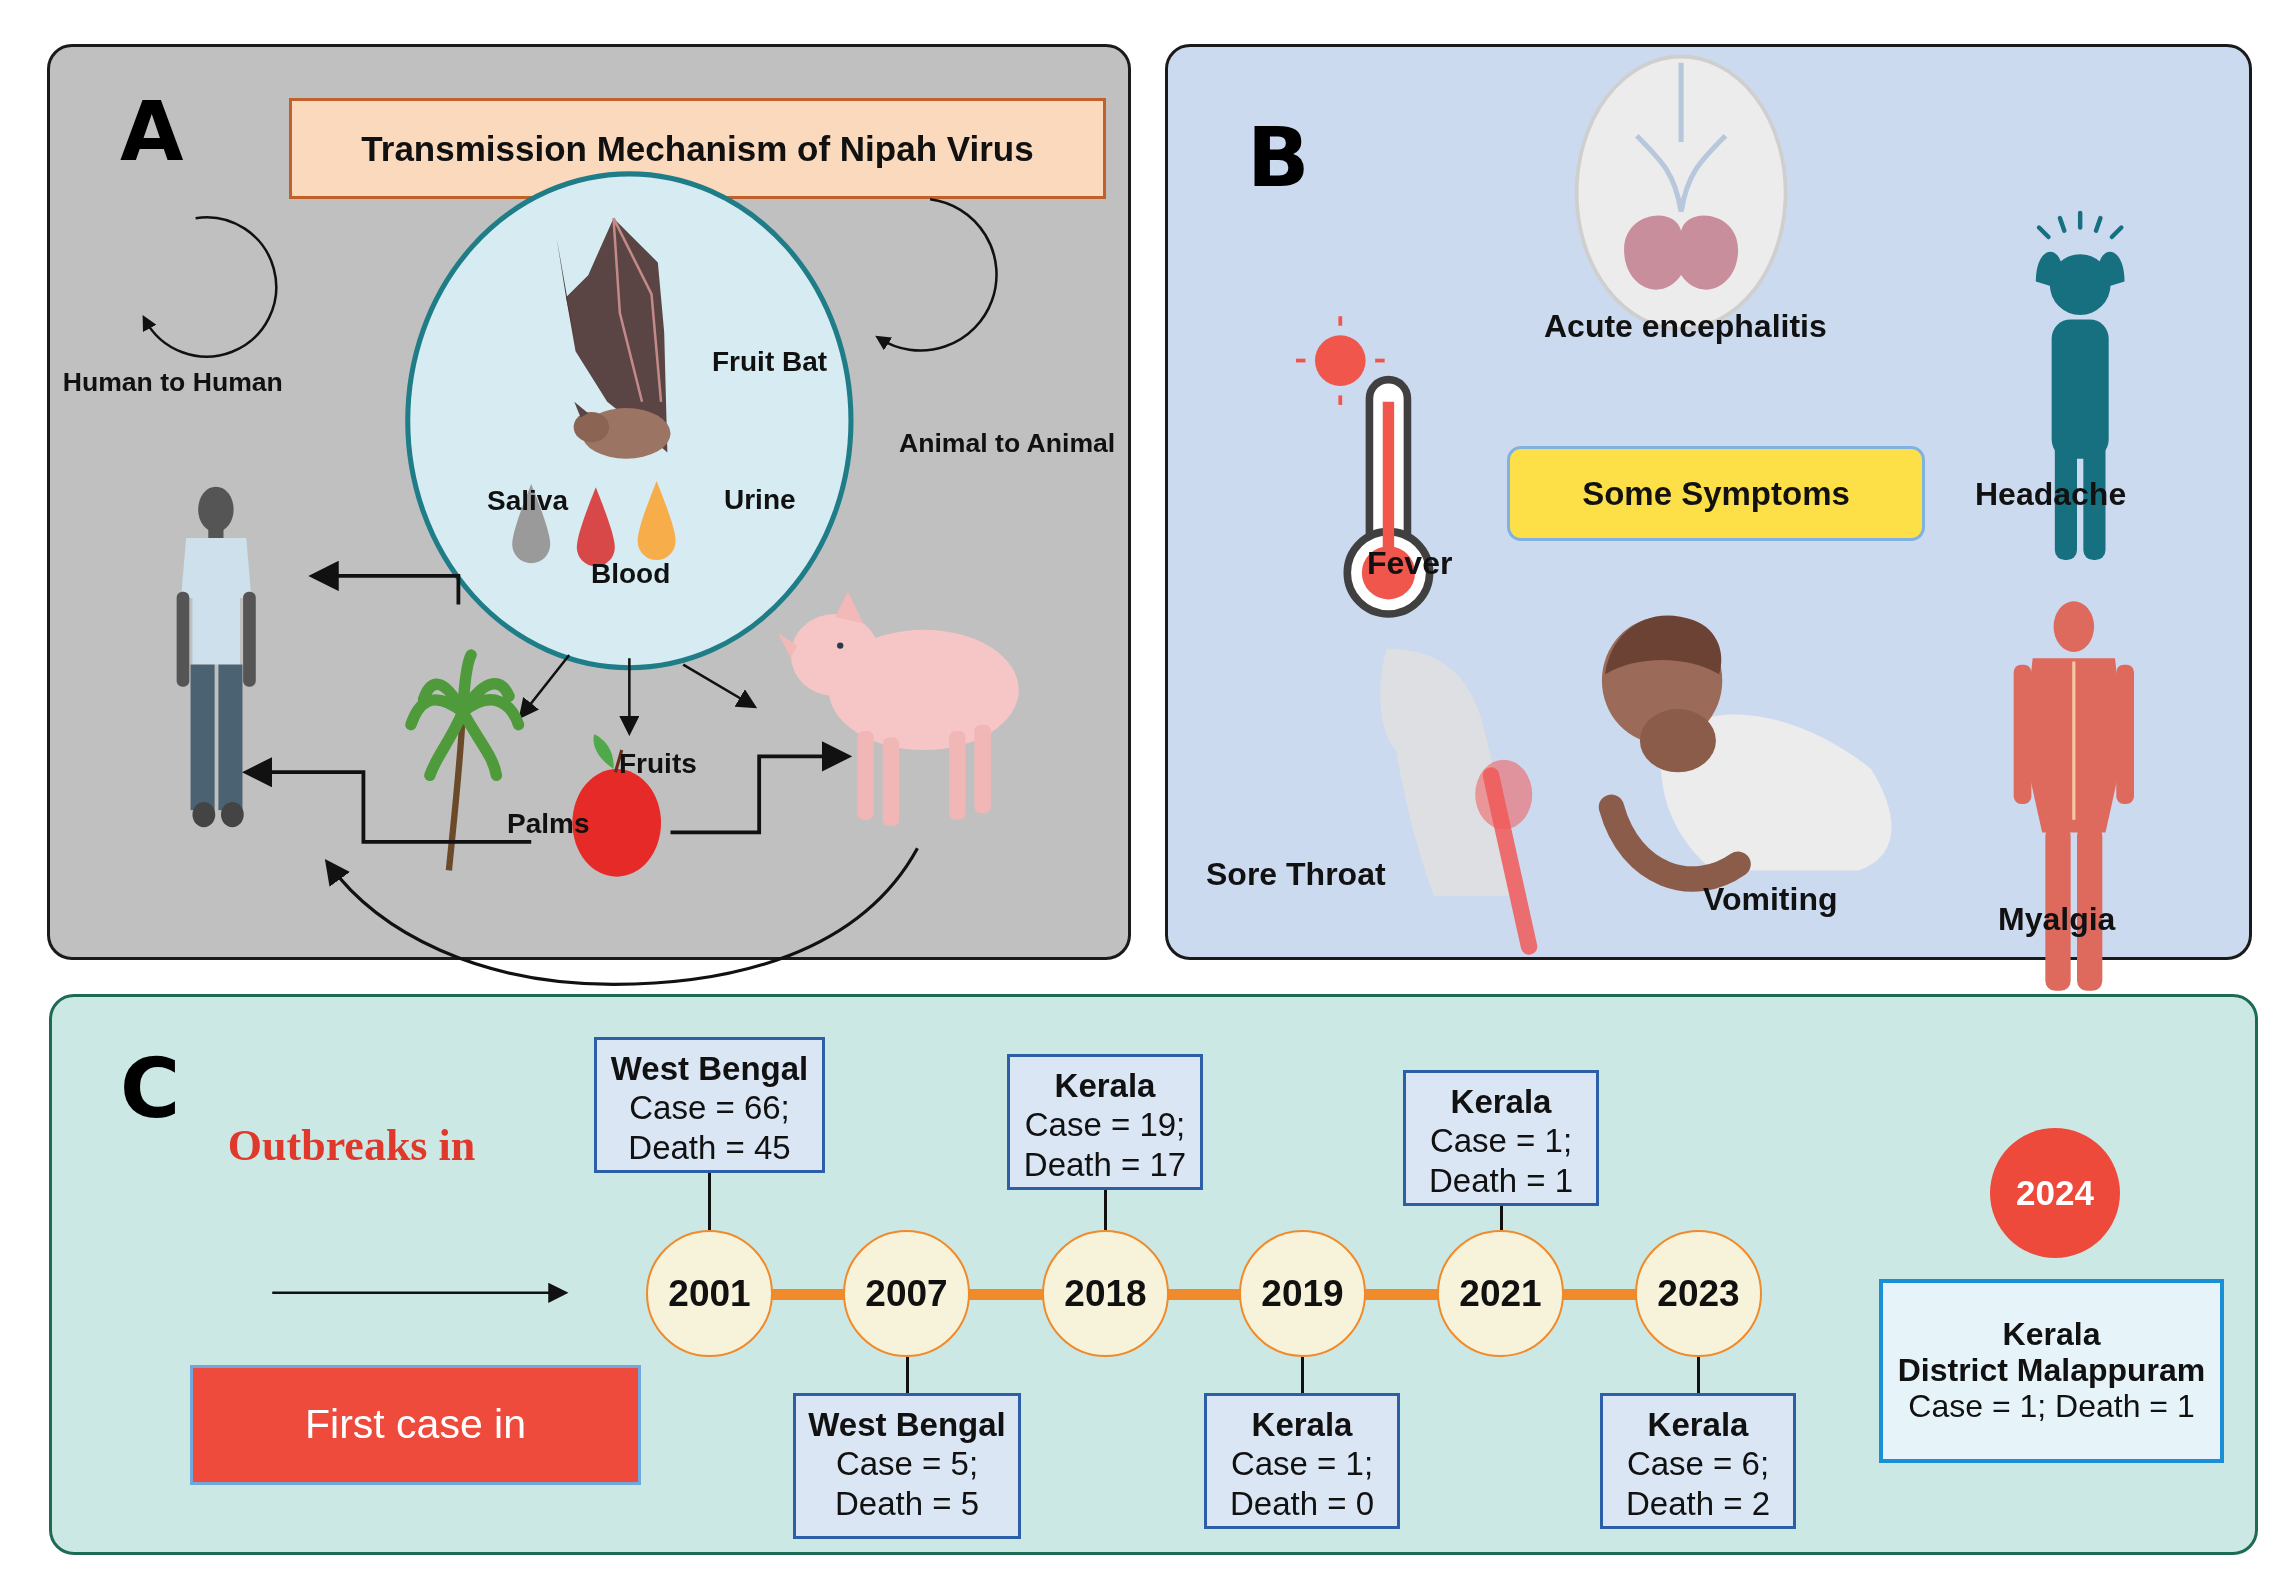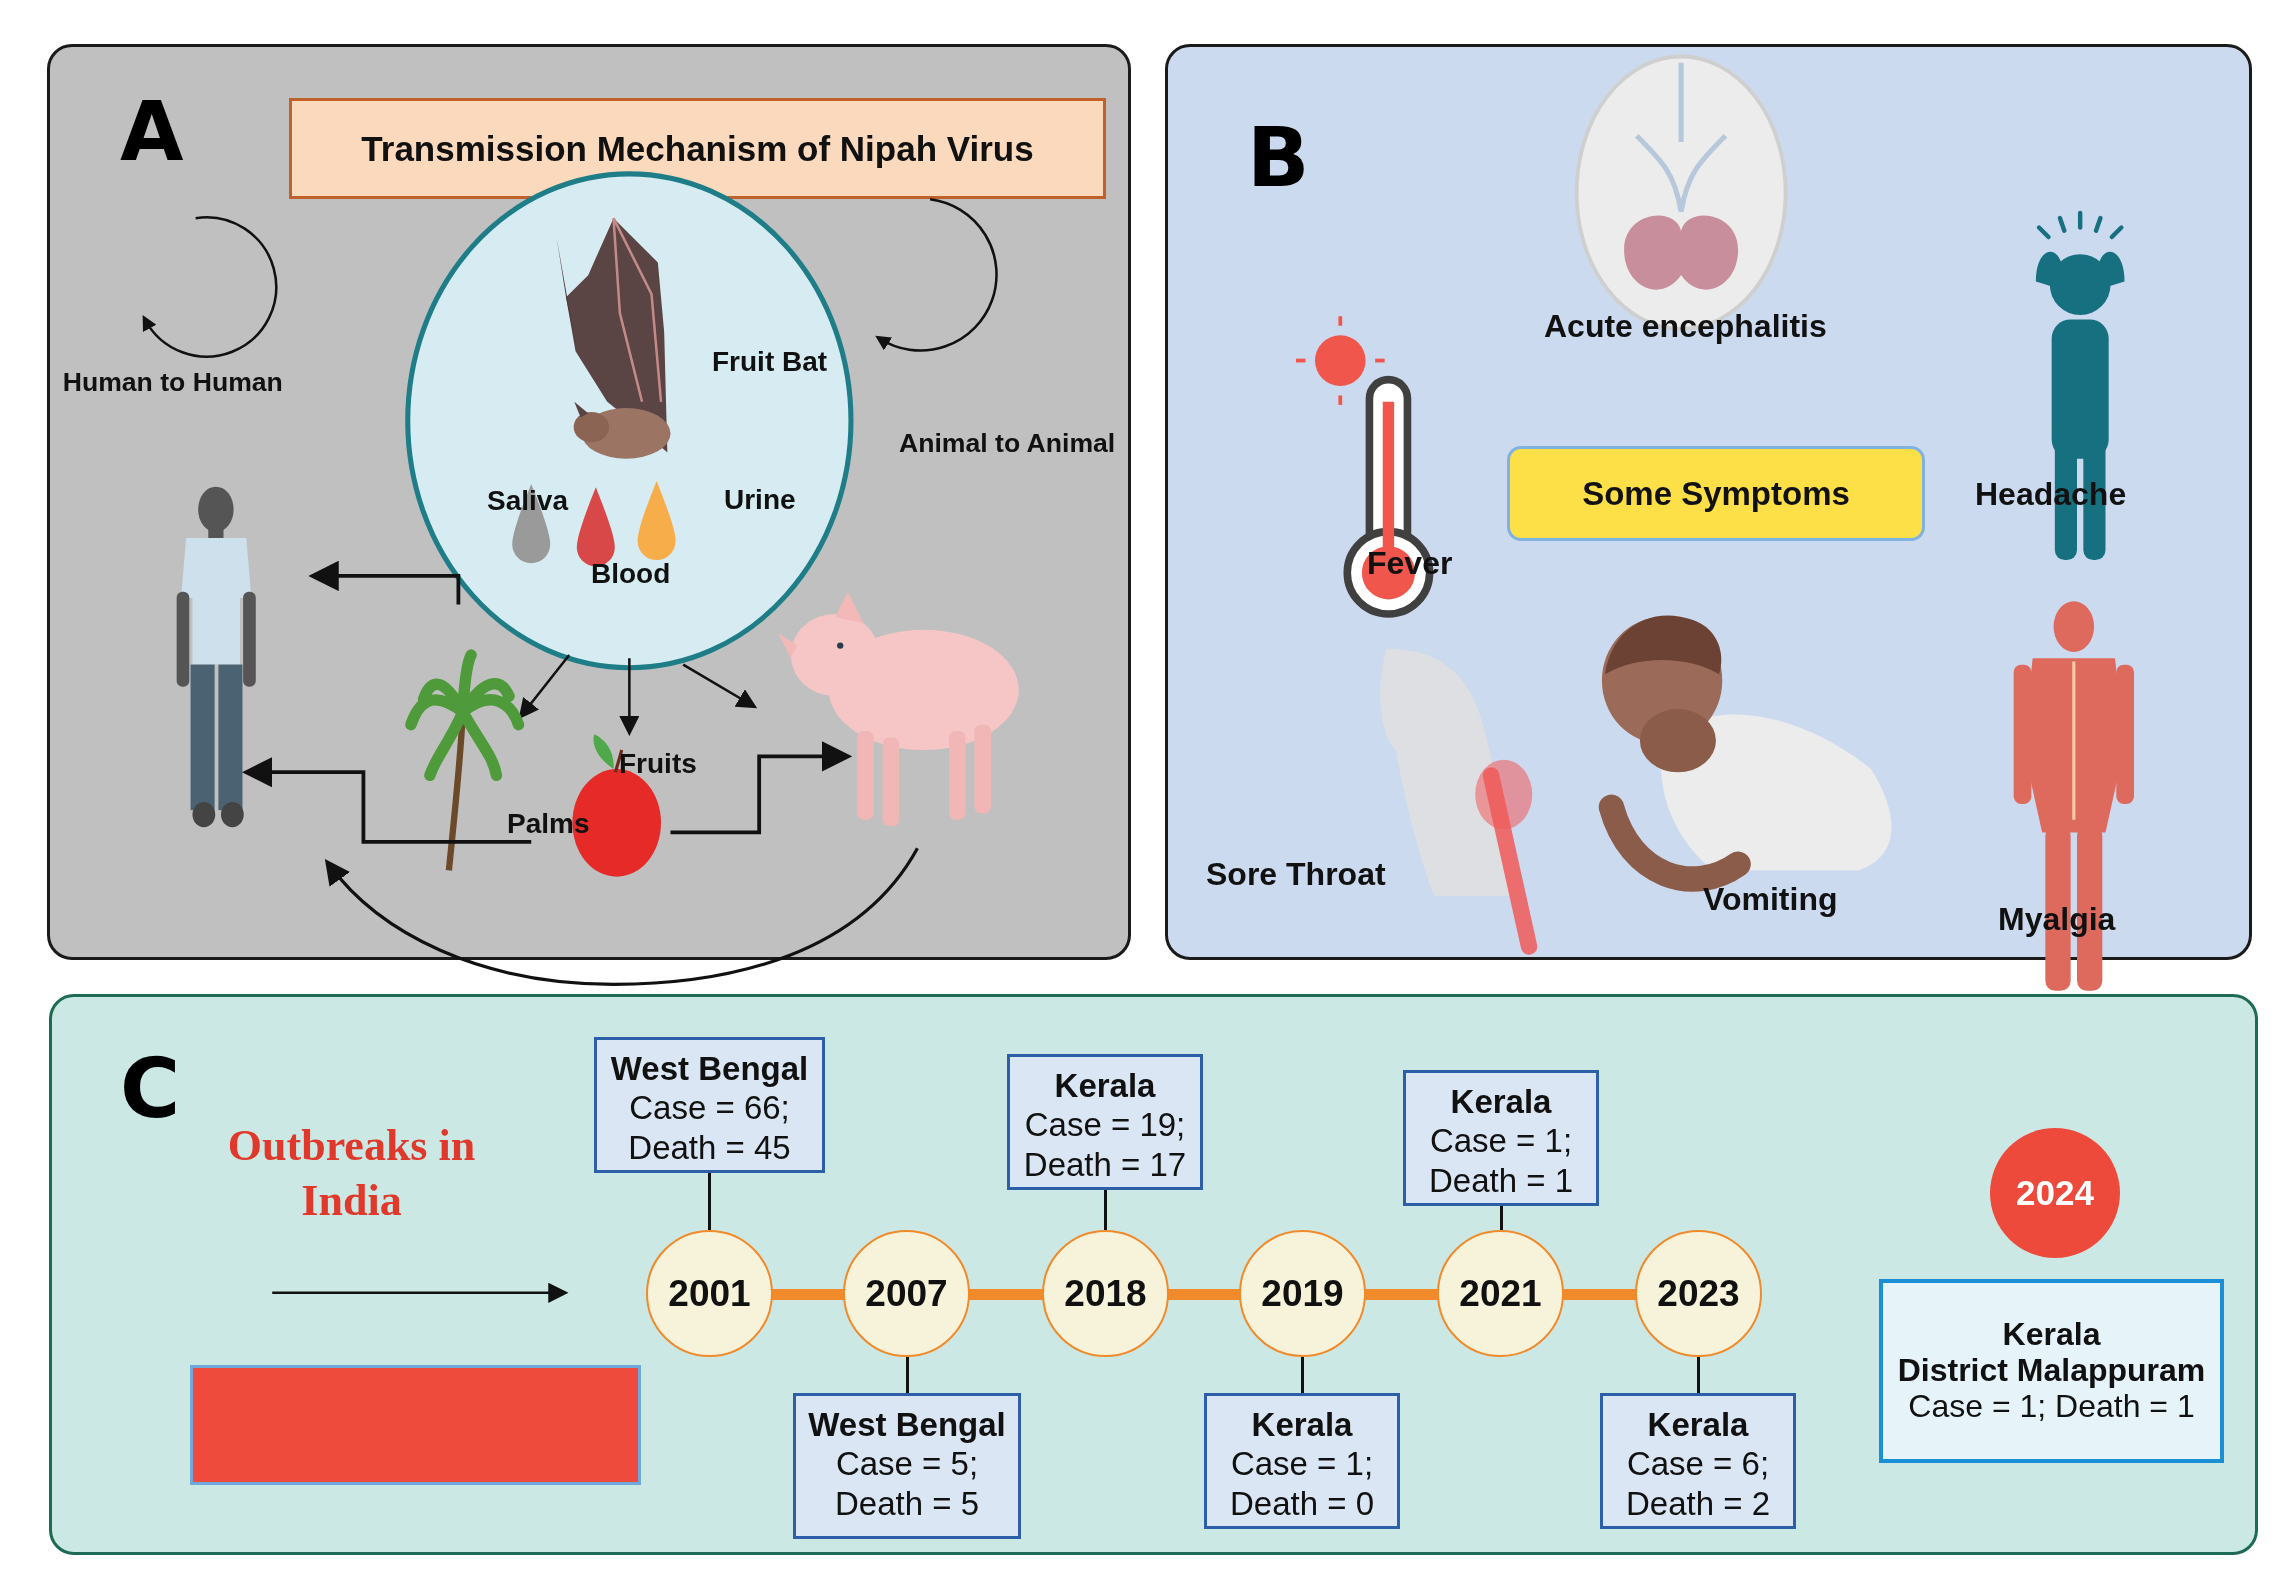--- a/index.html
+++ b/index.html
@@ -195,34 +195,34 @@
   <div class="lbl" style="left:38px;top:811px;font-size:32px;">Sore Throat</div>
   <div class="lbl" style="left:535px;top:836px;font-size:32px;">Vomiting</div>
   <div class="lbl" style="left:830px;top:812px;font-size:32px;margin-top:44px;">Myalgia</div>
 </div>
 
 <div class="panel" id="panel-c"></div>
 <div class="letter" style="left:120px;top:1048px;">C</div>
 
 <div id="outbreaks-title">
   <div>Outbreaks in</div>
-  <div>India</div>
 </div>
 
 <svg width="2295" height="1593" style="pointer-events:none;" viewBox="0 0 3625 2516">
   <defs>
     <marker id="ahc" markerWidth="8" markerHeight="8" refX="6" refY="4" orient="auto" markerUnits="strokeWidth">
       <path d="M0,0 L8,4 L0,8 Z" fill="#111"></path>
     </marker>
   </defs>
   <line x1="430" y1="2042" x2="890" y2="2042" stroke="#111" stroke-width="4" marker-end="url(#ahc)"></line>
 </svg>
 
 <div id="malaysia-box">
   <div>
+    <div>First case in</div>
   </div>
 </div>
 
 <div id="timeline-bar"></div>
 <div id="timeline-container">
     <div class="year-circle" style="left: 646px; top: 1230px;">2001</div>
     <div class="connector" style="left: 708px; top: 1173px; height: 57px;"></div>
     <div class="info-box" style="width: 231px; height: 136px; left: 594px; top: 1037px;">
       <div class="place">West Bengal</div>
       <div>Case = 66;</div>

